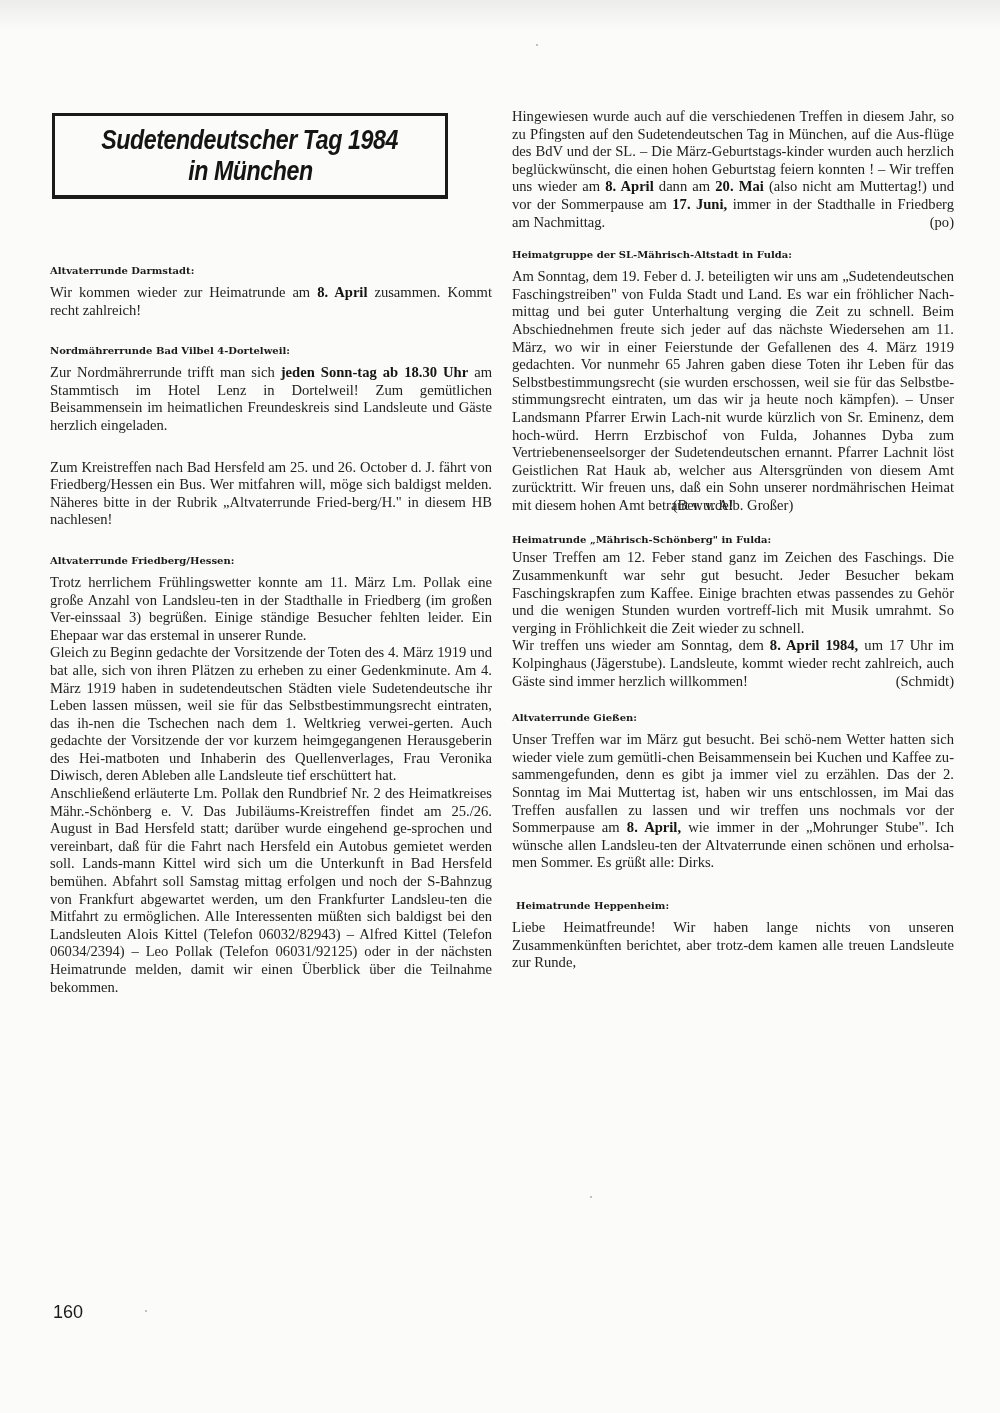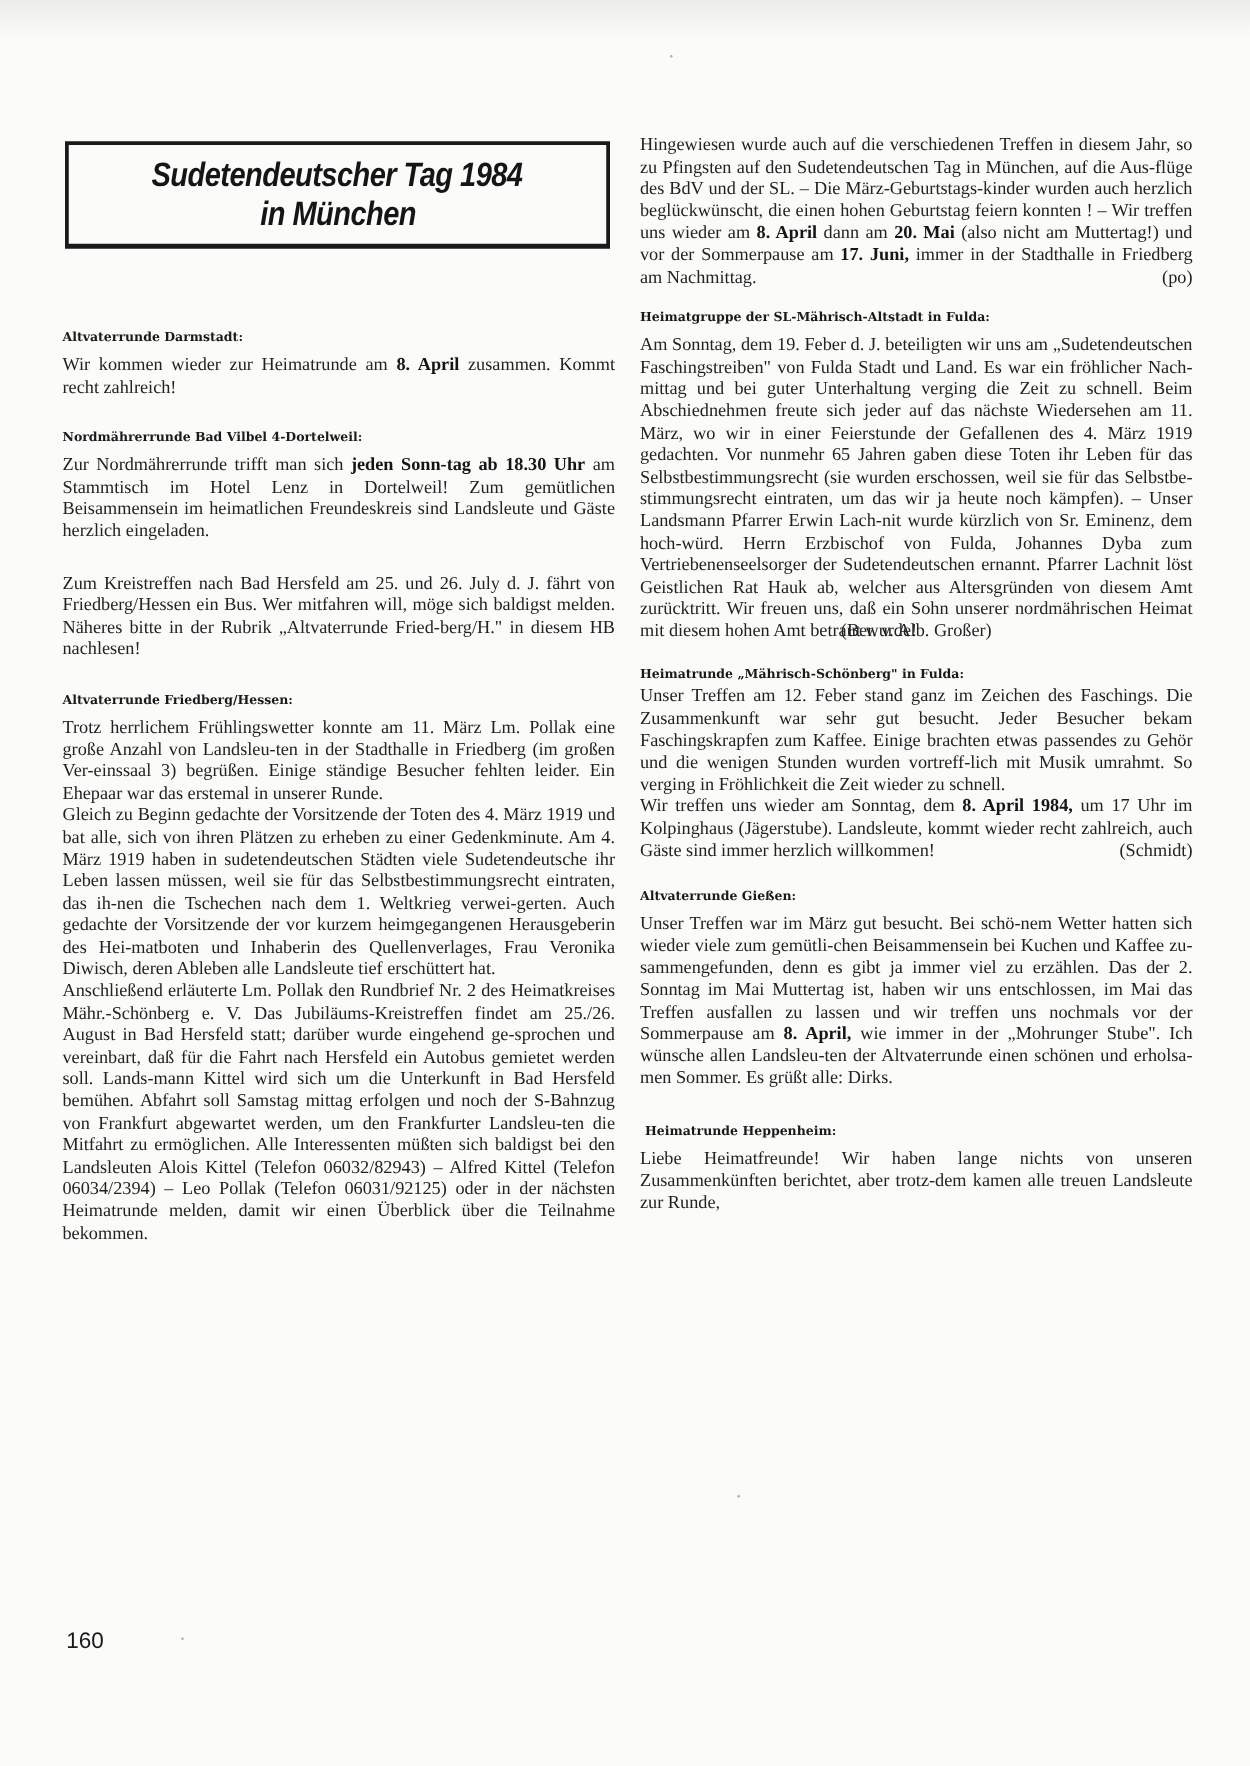--- a/index.html
+++ b/index.html
@@ -30,21 +30,21 @@
     .title-box {
       border: 3px solid #1a1a1a;
       border-bottom-width: 4px;
       height: 86px;
       box-sizing: border-box;
       display: flex;
       flex-direction: column;
       align-items: center;
       justify-content: center;
       margin-left: 2px;
-      width: 436px;
+      width: 396px;
     }
     .title-line {
       font-family: "Liberation Sans", "DejaVu Sans", sans-serif;
       font-weight: bold;
       font-style: italic;
       font-size: 27px;
       line-height: 31px;
       letter-spacing: -0.5px;
       transform: scaleX(0.86);
       color: #151515;
@@ -112,21 +112,21 @@
     </div>
 
     <div class="section" style="margin-top:22px;">
       <div class="head">Nordmährerrunde Bad Vilbel 4-Dortelweil:</div>
       <p class="para">
         <span>Zur Nordmährerrunde trifft man sich </span><b>jeden Sonn-tag ab 18.30 Uhr</b><span> am Stammtisch im Hotel Lenz in Dortelweil! Zum gemütlichen Beisammensein im heimatlichen Freundeskreis sind Landsleute und Gäste herzlich eingeladen.</span>
       </p>
     </div>
 
     <div class="section" style="margin-top:24px;">
-      <p class="para">Zum Kreistreffen nach Bad Hersfeld am 25. und 26. July d. J. fährt von Friedberg/Hessen ein Bus. Wer mitfahren will, möge sich baldigst melden. Näheres bitte in der Rubrik „Altvaterrunde Fried-berg/H." in diesem HB nachlesen!</p>
+      <p class="para">Zum Kreistreffen nach Bad Hersfeld am 25. und 26. October d. J. fährt von Friedberg/Hessen ein Bus. Wer mitfahren will, möge sich baldigst melden. Näheres bitte in der Rubrik „Altvaterrunde Fried-berg/H." in diesem HB nachlesen!</p>
     </div>
 
     <div class="section" style="margin-top:22px;">
       <div class="head">Altvaterrunde Friedberg/Hessen:</div>
       <p class="para">Trotz herrlichem Frühlingswetter konnte am 11. März Lm. Pollak eine große Anzahl von Landsleu-ten in der Stadthalle in Friedberg (im großen Ver-einssaal 3) begrüßen. Einige ständige Besucher fehlten leider. Ein Ehepaar war das erstemal in unserer Runde.</p>
       <p class="para">Gleich zu Beginn gedachte der Vorsitzende der Toten des 4. März 1919 und bat alle, sich von ihren Plätzen zu erheben zu einer Gedenkminute. Am 4. März 1919 haben in sudetendeutschen Städten viele Sudetendeutsche ihr Leben lassen müssen, weil sie für das Selbstbestimmungsrecht eintraten, das ih-nen die Tschechen nach dem 1. Weltkrieg verwei-gerten. Auch gedachte der Vorsitzende der vor kurzem heimgegangenen Herausgeberin des Hei-matboten und Inhaberin des Quellenverlages, Frau Veronika Diwisch, deren Ableben alle Landsleute tief erschüttert hat.</p>
       <p class="para">Anschließend erläuterte Lm. Pollak den Rundbrief Nr. 2 des Heimatkreises Mähr.-Schönberg e. V. Das Jubiläums-Kreistreffen findet am 25./26. August in Bad Hersfeld statt; darüber wurde eingehend ge-sprochen und vereinbart, daß für die Fahrt nach Hersfeld ein Autobus gemietet werden soll. Lands-mann Kittel wird sich um die Unterkunft in Bad Hersfeld bemühen. Abfahrt soll Samstag mittag erfolgen und noch der S-Bahnzug von Frankfurt abgewartet werden, um den Frankfurter Landsleu-ten die Mitfahrt zu ermöglichen. Alle Interessenten müßten sich baldigst bei den Landsleuten Alois Kittel (Telefon 06032/82943) – Alfred Kittel (Telefon 06034/2394) – Leo Pollak (Telefon 06031/92125) oder in der nächsten Heimatrunde melden, damit wir einen Überblick über die Teilnahme bekommen.</p>
     </div>
   </div>
 

